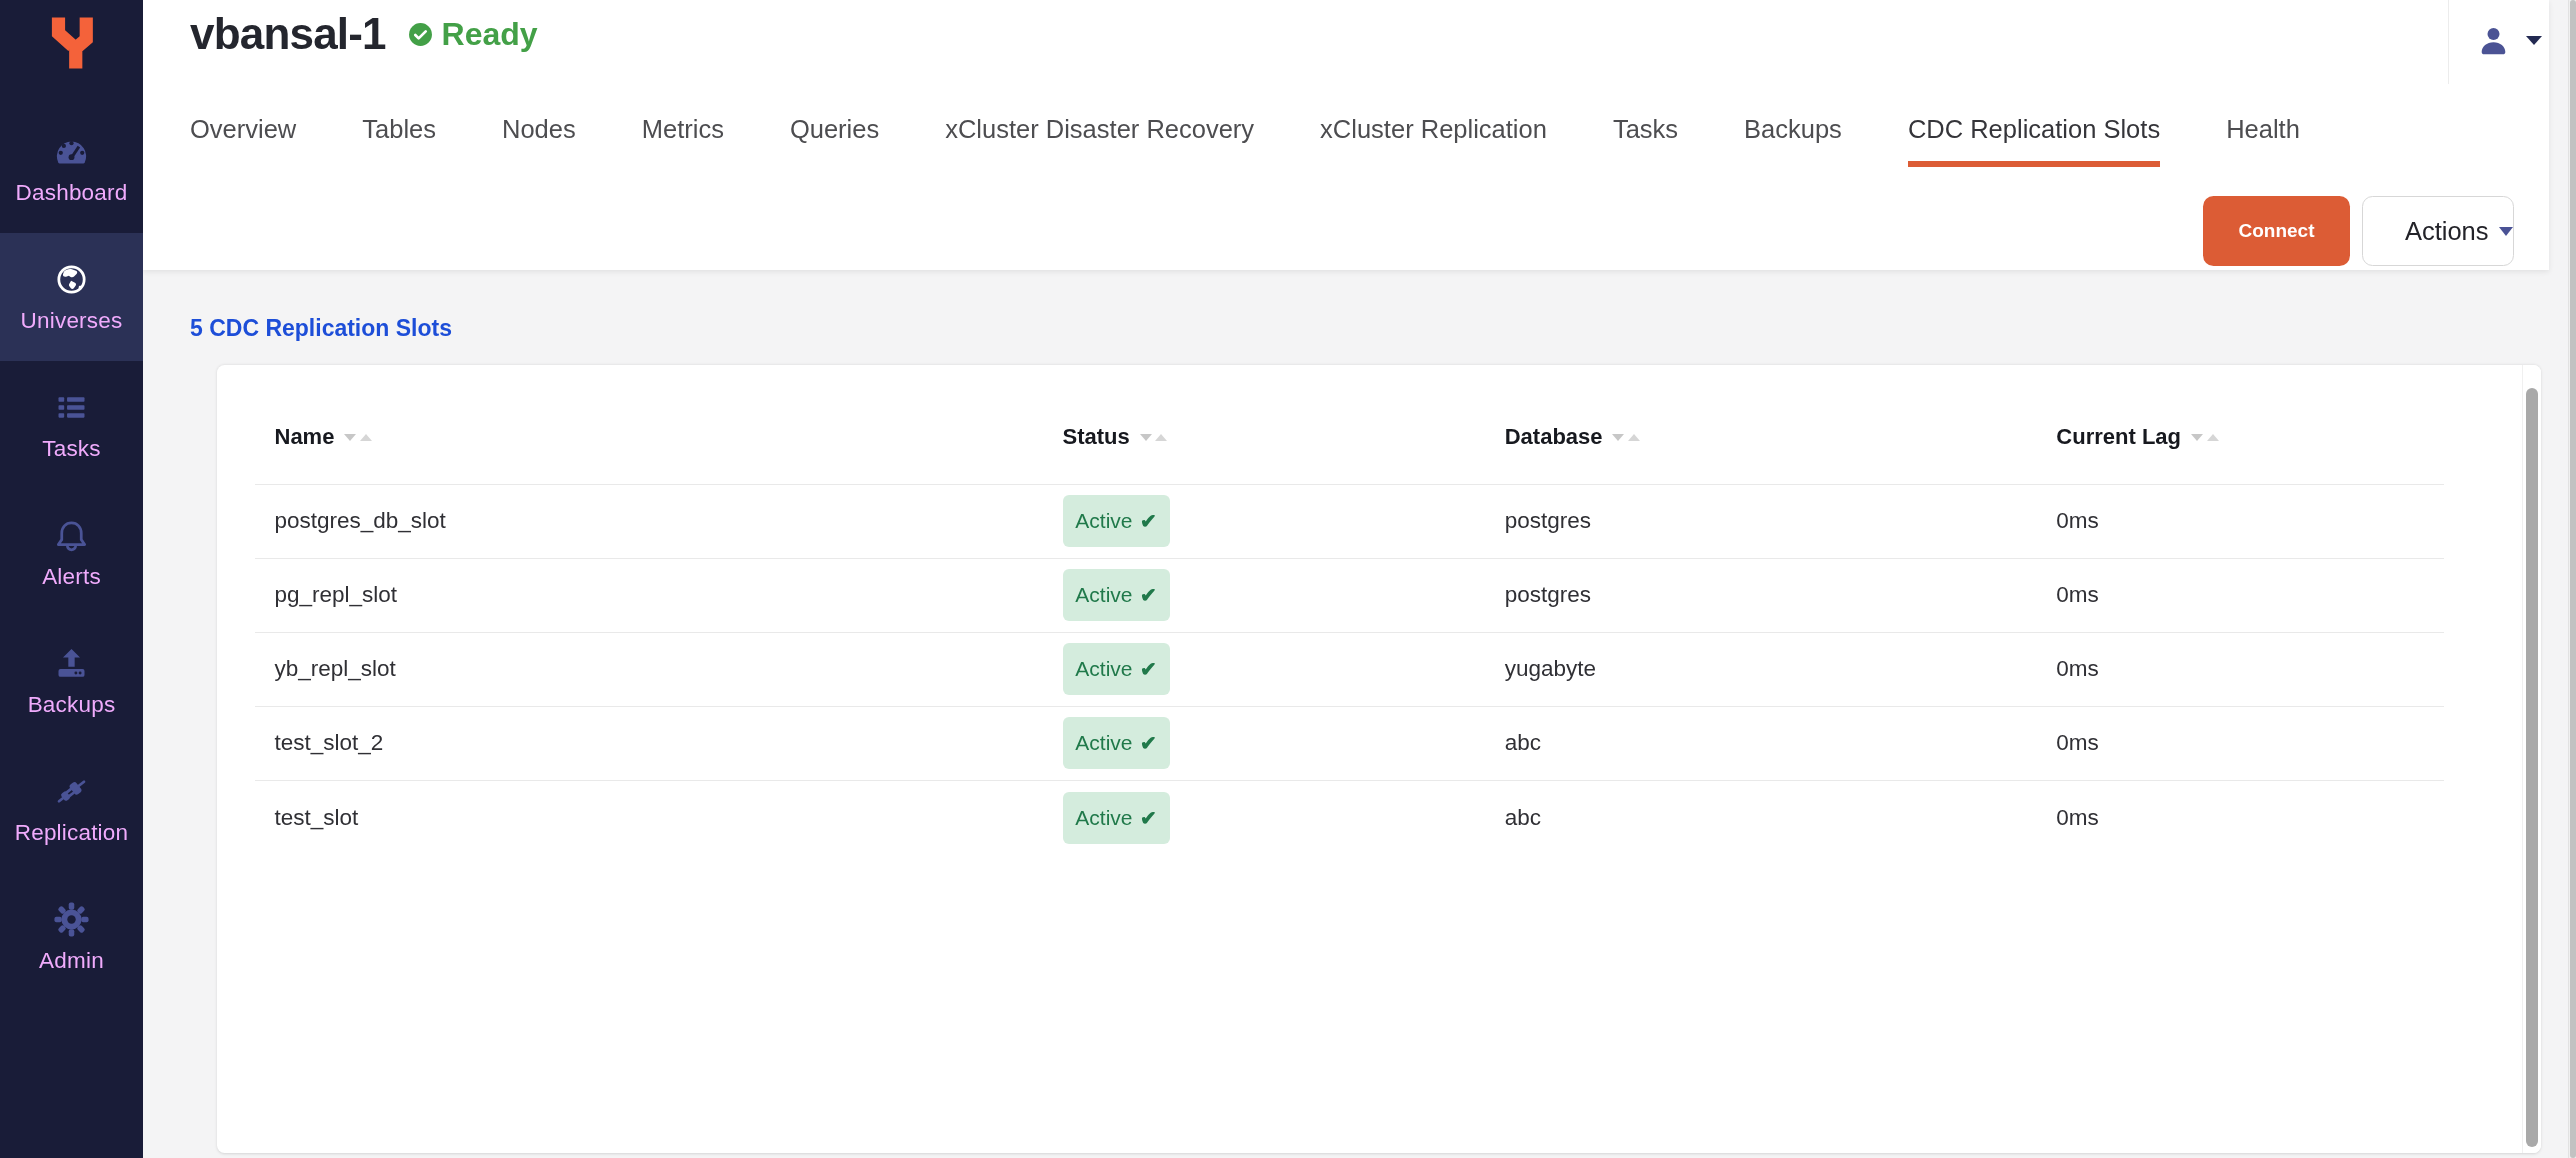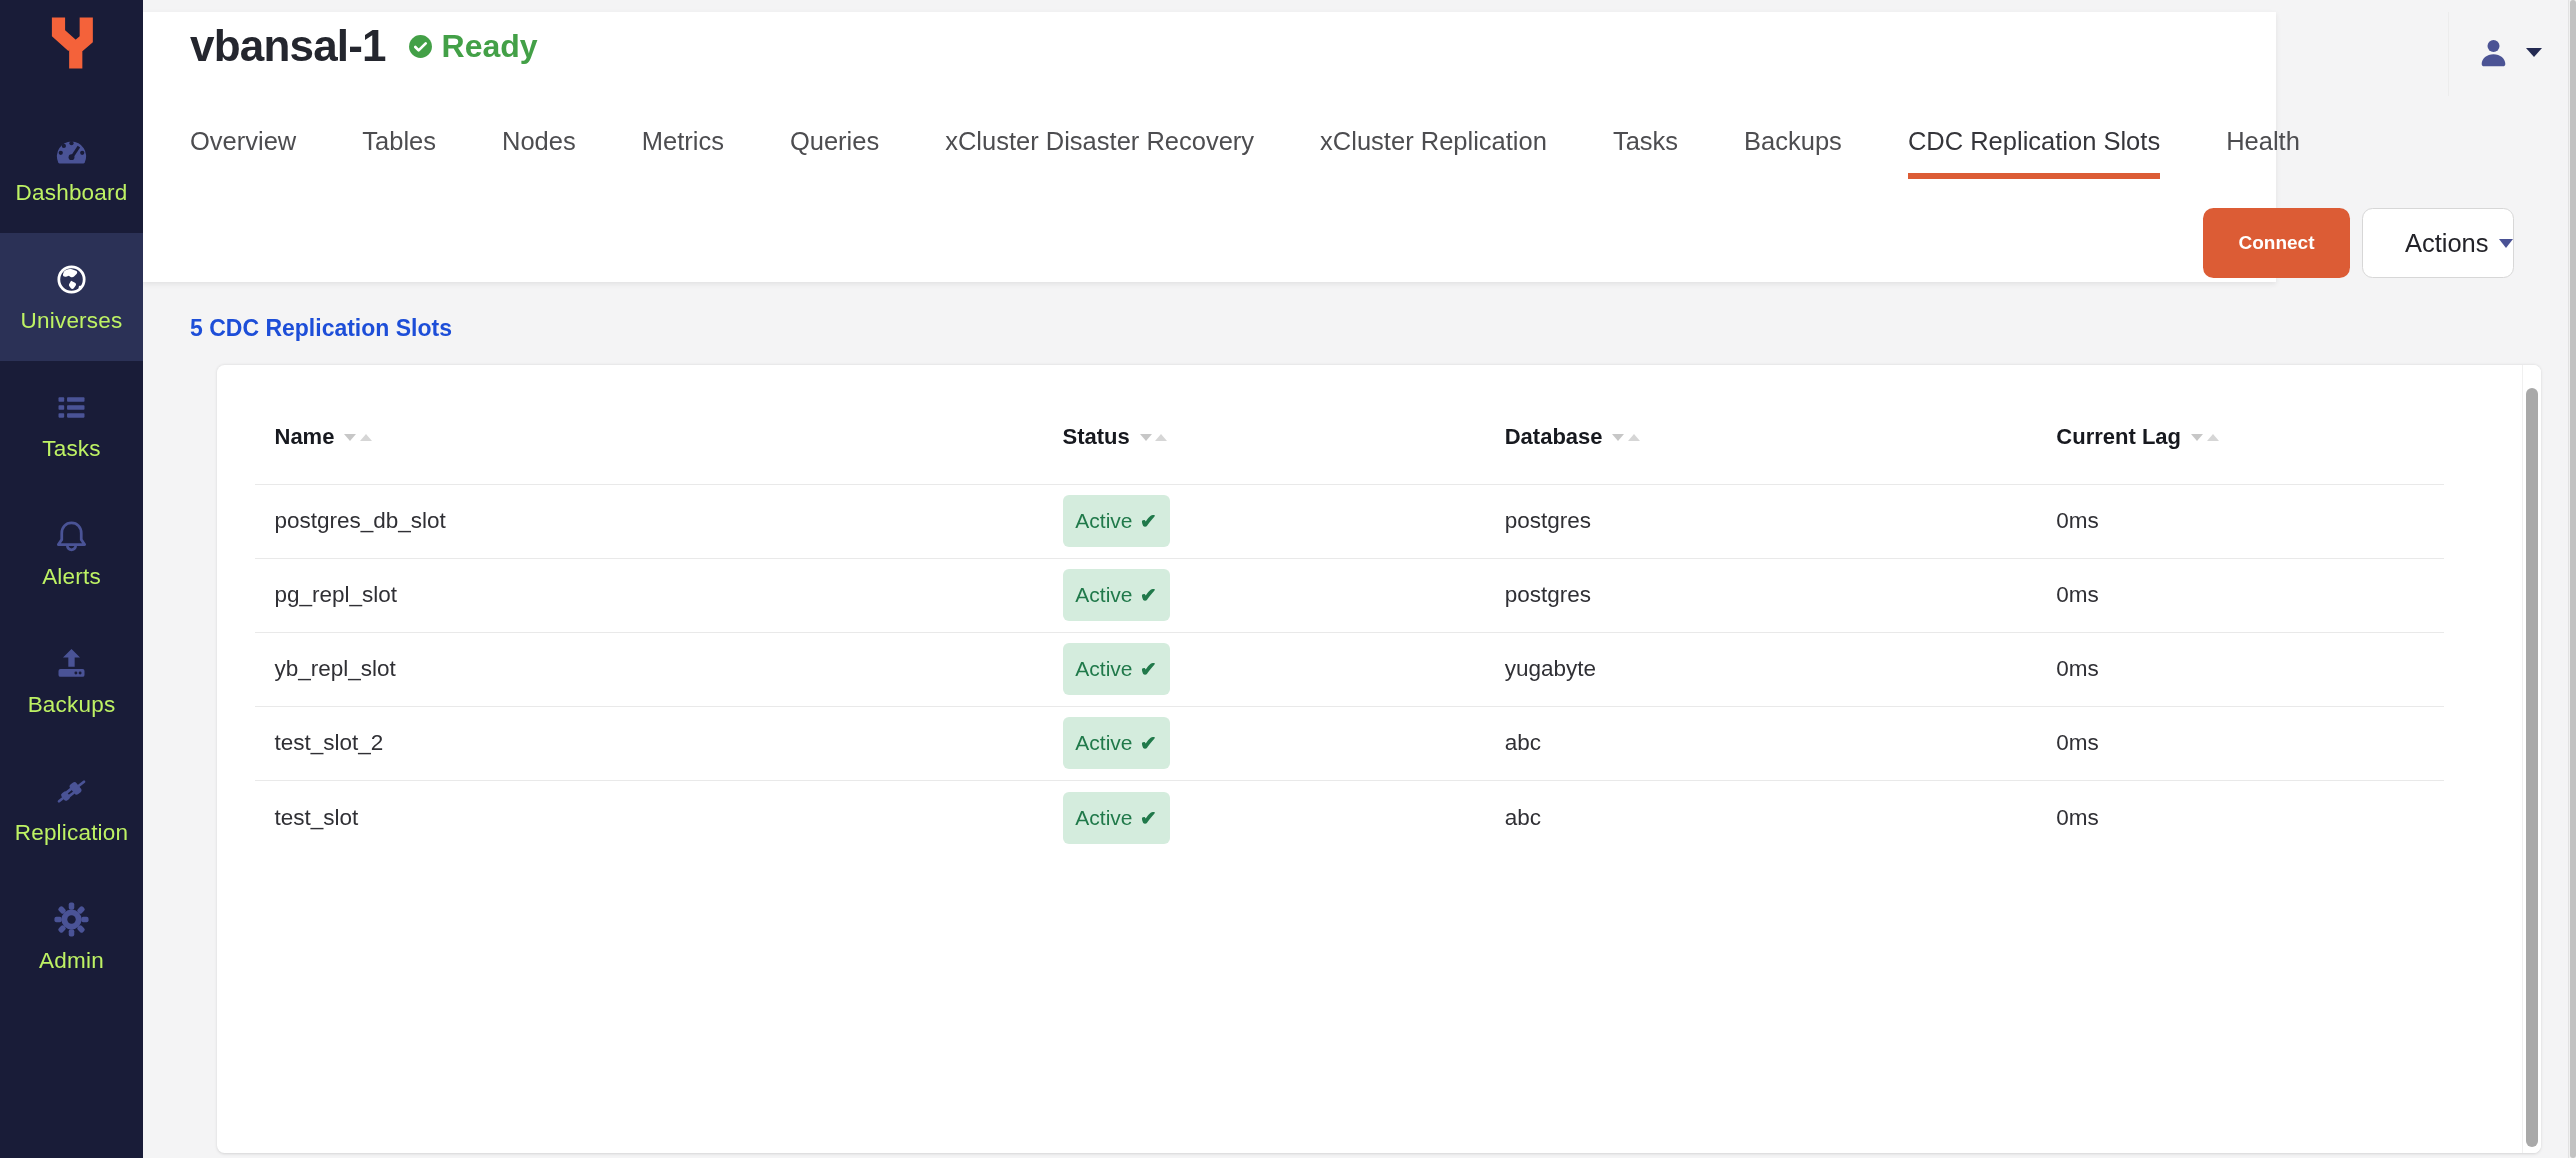--- a/index.html
+++ b/index.html
@@ -18,24 +18,24 @@
   body{position:relative;font-family:"Liberation Sans",sans-serif;background:var(--page-bg);}
 
   
   .sidebar{position:absolute;left:0;top:0;width:143px;height:1158px;background:var(--sidebar-bg);z-index:30;}
   .logo-wrap{position:absolute;top:12px;left:0;width:143px;display:flex;justify-content:center;cursor:pointer;}
   .side-nav{position:absolute;top:105px;left:0;width:143px;}
   .side-item{height:128px;display:flex;flex-direction:column;align-items:center;justify-content:center;gap:9px;cursor:pointer;color:var(--icon-indigo);}
   .side-item.active{background:var(--sidebar-active);color:#ffffff;}
   .side-item .icon-slot{width:39px;height:39px;display:flex;align-items:center;justify-content:center;}
   .side-item .icon-slot svg{width:39px;height:39px;}
-  .side-label{color:#bef264;font-size:22.5px;letter-spacing:0.2px;}
+  .side-label{color:#f0abfc;font-size:22.5px;letter-spacing:0.2px;}
 
   
-  .header{position:absolute;left:143px;top:12px;width:2133px;height:270px;background:#ffffff;box-shadow:0 2.3px 5.3px rgba(0,0,0,.08);z-index:20;}
+  .header{position:absolute;left:143px;top:0;width:2406px;height:270px;background:#ffffff;box-shadow:0 2.3px 5.3px rgba(0,0,0,.08);z-index:20;}
   .title-row{position:absolute;left:47px;top:9px;display:flex;align-items:center;gap:22.5px;}
   .universe-title{font-size:44px;font-weight:bold;color:var(--ink);letter-spacing:-0.8px;}
   .status-chip{display:flex;align-items:center;gap:8.3px;}
   .status-chip .txt{font-size:32px;font-weight:600;color:var(--green);}
   .user-divider{position:absolute;left:2305px;top:0;width:0.8px;height:84px;background:#ececec;}
   .user-btn{position:absolute;left:2333px;top:22.5px;display:flex;align-items:center;gap:15px;cursor:pointer;}
   .caret{width:0;height:0;border-left:8.3px solid transparent;border-right:8.3px solid transparent;border-top:9.8px solid #232a52;}
   .tabs{position:absolute;left:47px;top:114px;display:flex;gap:66px;}
   .tab{font-size:25.5px;color:#4d4d50;line-height:30px;padding-bottom:16.5px;border-bottom:6.8px solid transparent;cursor:pointer;white-space:nowrap;}
   .tab.active{border-bottom-color:var(--accent);color:#35353a;}

